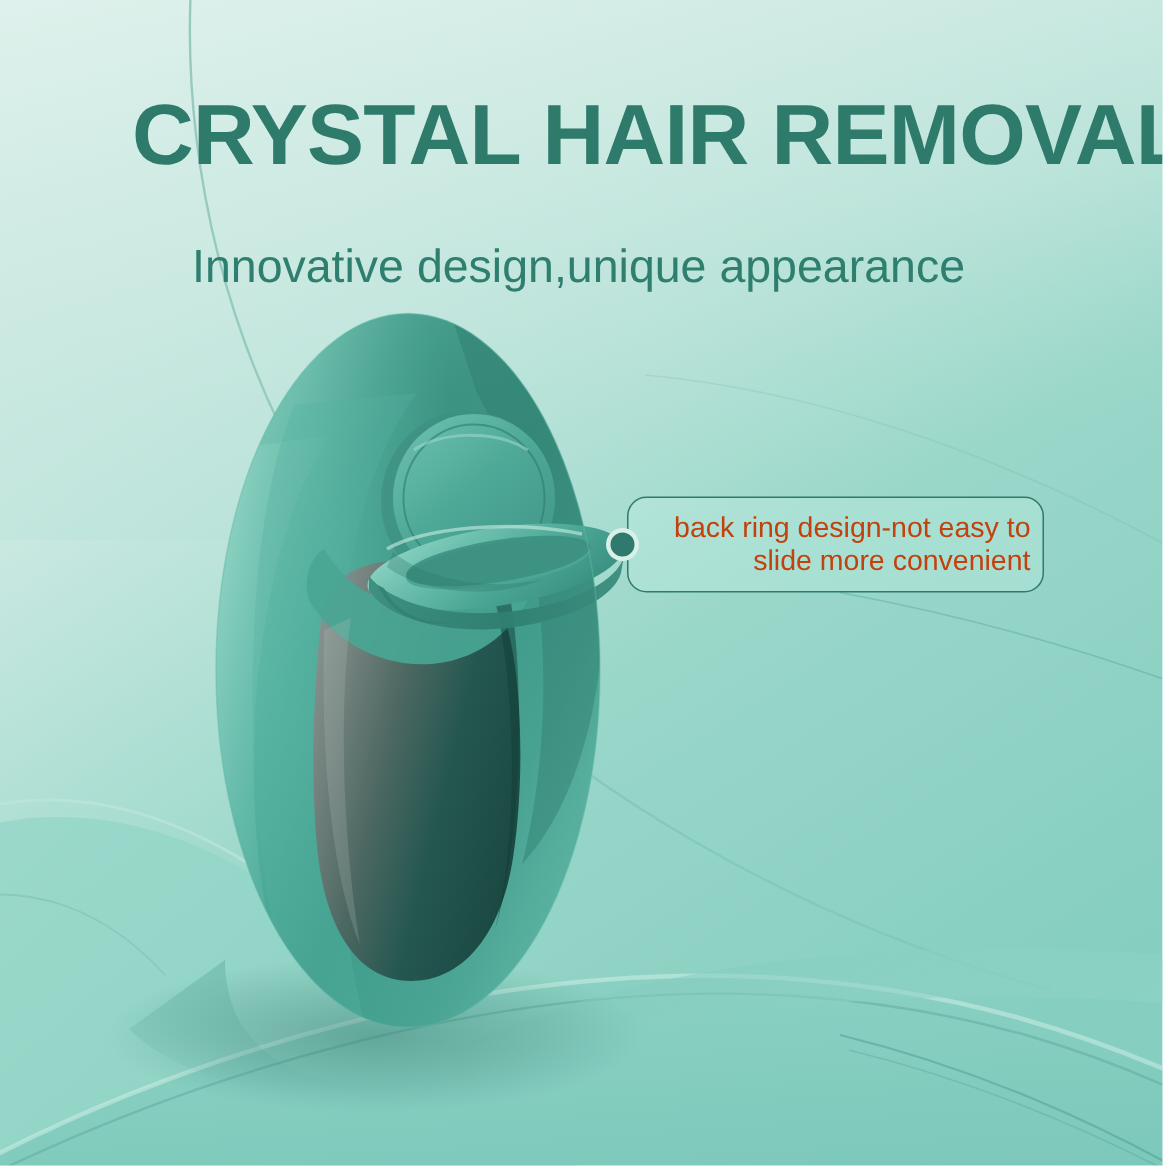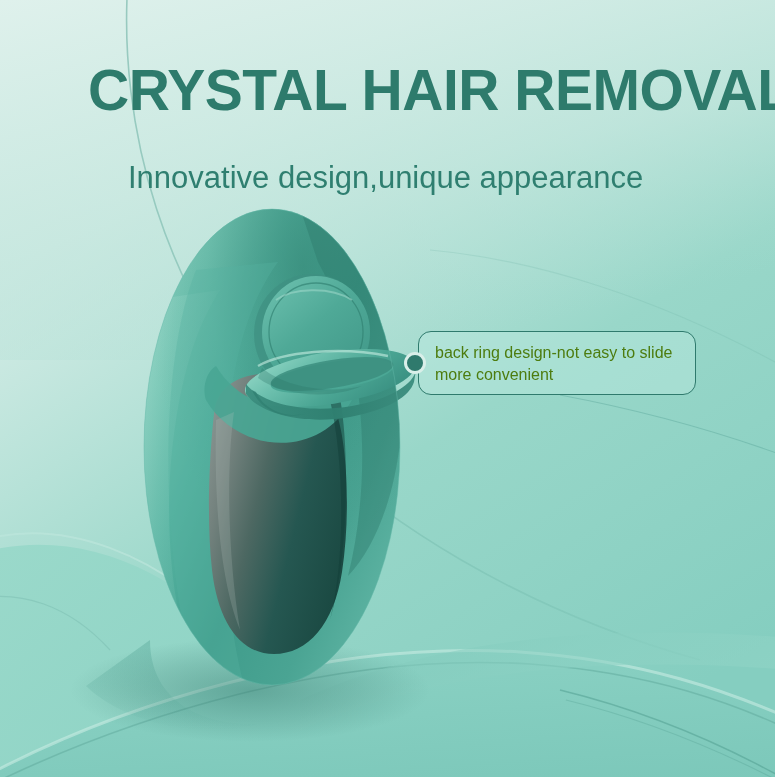--- a/index.html
+++ b/index.html
@@ -65,23 +65,24 @@
     border-radius: 13px;
     background: rgba(190, 235, 226, 0.42);
     box-sizing: border-box;
     z-index: 50;
   }
   .callout-text {
     position: absolute;
     left: 16px;
     top: 10px;
     width: 252px;
-    font-size: 16px;
+    font-size: 19px;
     line-height: 22px;
-    color: #4d7c0f;
+    color: #c2410c;
+    text-align: right;
   }
   .callout-dot {
     position: absolute;
     left: 404px;
     top: 352px;
     width: 22px;
     height: 22px;
     border-radius: 50%;
     background: #2f7a6d;
     border: 3.5px solid rgba(232, 248, 244, 0.92);

